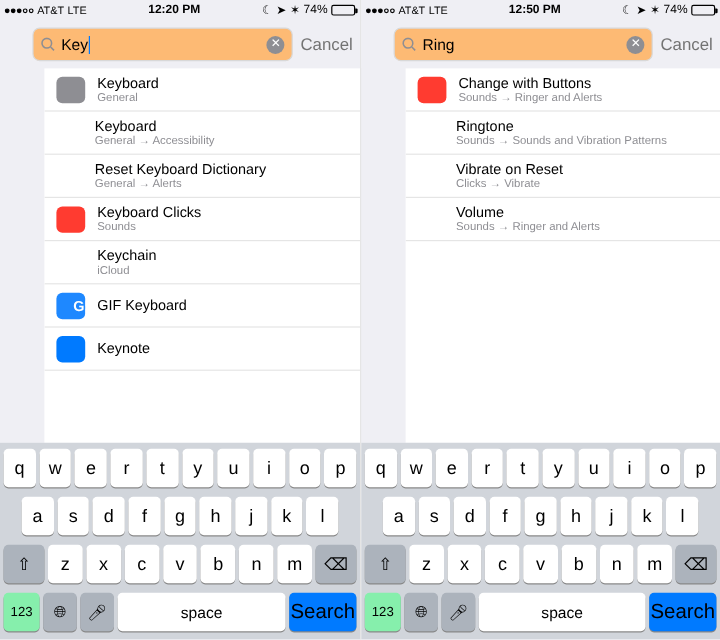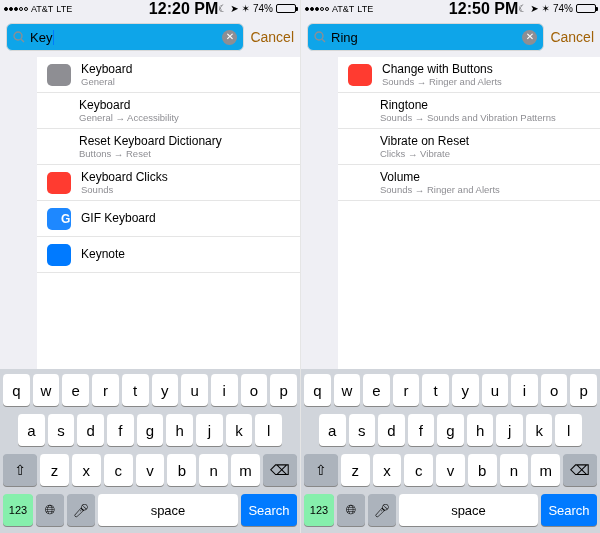--- a/index.html
+++ b/index.html
@@ -27,21 +27,21 @@
     height: 17px;
     display: flex;
     align-items: center;
     justify-content: space-between;
     padding: 0 4px;
     font-size: 10px;
     color: #000;
     background: #efeff4;
   }
   .sb-left, .sb-right { display: flex; align-items: center; gap: 3px; }
-  .sb-center { font-weight: 600; font-size: 16px; flex:1; text-align:right; }
+  .sb-center { font-weight: 600; font-size: 10px; flex:1; text-align:center; }
   .dots { display: flex; gap: 1px; }
   .dot { width: 4px; height: 4px; border-radius: 50%; border: 0.5px solid #000; }
   .dot.filled { background: #000; }
   .carrier { font-size: 9px; }
   .moon, .loc, .bt { font-size: 10px; }
   .battery {
     width: 20px; height: 9px; border: 1px solid #000; border-radius: 2px; position: relative;
   }
   .battery::after { content:""; position:absolute; right:-3px; top:2px; width:2px; height:4px; background:#000; border-radius:0 1px 1px 0;}
   .battery-fill { height:100%; width:74%; background:#000; }
@@ -49,37 +49,38 @@
   
   .search-row {
     display: flex;
     align-items: center;
     padding: 6px 6px 6px 6px;
     background: #efeff4;
     gap: 6px;
   }
   .search-field {
     flex: 1;
-    background: #0ea5e9;
+    background: #fdba74;
     border-radius: 6px;
     height: 28px;
     display: flex;
     align-items: center;
     padding: 0 6px;
     font-size: 13px;
     color: #000;
     border: 0.5px solid #d8d8d8;
+    margin-left: 21px;
   }
   .search-icon { color: #8e8e93; margin-right: 5px; }
   .search-text { flex: 1; display:flex; align-items:center; }
   .cursor { display:inline-block; width:1px; height:15px; background:#007aff; margin-left:1px;}
   .clear-btn {
     width: 15px; height: 15px; border-radius: 50%; background: #8e8e93; color:#fff; display:flex; align-items:center; justify-content:center; font-size:10px; line-height:1;
   }
-  .cancel { color: #a16207; font-size: 14px; }
+  .cancel { color: #737373; font-size: 14px; }
 
   
   .results {
     flex: 1;
     background: #fff;
     overflow: hidden;
     margin-left: 37px;
   }
   .result {
     display: flex;
@@ -117,21 +118,21 @@
     height:32px; flex:1; display:flex; align-items:center; justify-content:center;
     font-size:15px; color:#000; min-width:0;
   }
   .krow.r2 { padding: 0 15px; }
   .key.shift { flex: 0 0 34px; background:#acb3bc; font-size:14px;}
   .key.back { flex: 0 0 34px; background:#acb3bc; font-size:14px;}
   .krow.r3 .key:not(.fn):not(.shift):not(.back){ }
   .krow.r3 { }
   .krow.r4 .key.sm { flex:0 0 30px; background:#86efac; font-size:11px;}
   .key.space { flex:1; font-size:13px; }
-  .key.search { flex:0 0 56px; background:#007aff; color:#ffffff; font-size:13px;}
+  .key.search { flex:0 0 56px; background:#007aff; color:#000000; font-size:17px;}
   .key.mic { flex:0 0 28px; background:#acb3bc; font-size:13px;}
   .key.globe { flex:0 0 28px; background:#acb3bc; font-size:13px;}
 
   svg { display:block; }
 </style>
 </head>
 <body>
 
 <div class="screen">
   <div class="status-bar">
@@ -190,33 +191,40 @@
       <span class="icon-placeholder"></span>
       <span class="text">
           <span class="title">Keyboard</span>
           <span class="sub">General → Accessibility</span>
         </span>
     </div>
     <div class="result">
       <span class="icon-placeholder"></span>
       <span class="text">
           <span class="title">Reset Keyboard Dictionary</span>
-          <span class="sub">Buttons → Reset</span>
+          <span class="sub">General → Alerts</span>
         </span>
     </div>
     <div class="result">
       <span class="icon icon-sounds">
         <svg width="12" height="12" viewBox="0 0 12 12">
             <path d="M2 4 L5 4 L8 1 L8 11 L5 8 L2 8 Z" fill="#fff"></path>
             <path d="M9.5 4 Q11 6 9.5 8" stroke="#fff" stroke-width="1" fill="none"></path>
           </svg>
       </span>
       <span class="text">
           <span class="title">Keyboard Clicks</span>
           <span class="sub">Sounds</span>
+        </span>
+    </div>
+    <div class="result">
+      <span class="icon icon-cloud">☁</span>
+      <span class="text">
+          <span class="title">Keychain</span>
+          <span class="sub">iCloud</span>
         </span>
     </div>
     <div class="result">
       <span class="icon icon-gif">G¦F</span>
       <span class="text">
           <span class="title">GIF Keyboard</span>
         </span>
     </div>
     <div class="result">
       <span class="icon icon-keynote">

